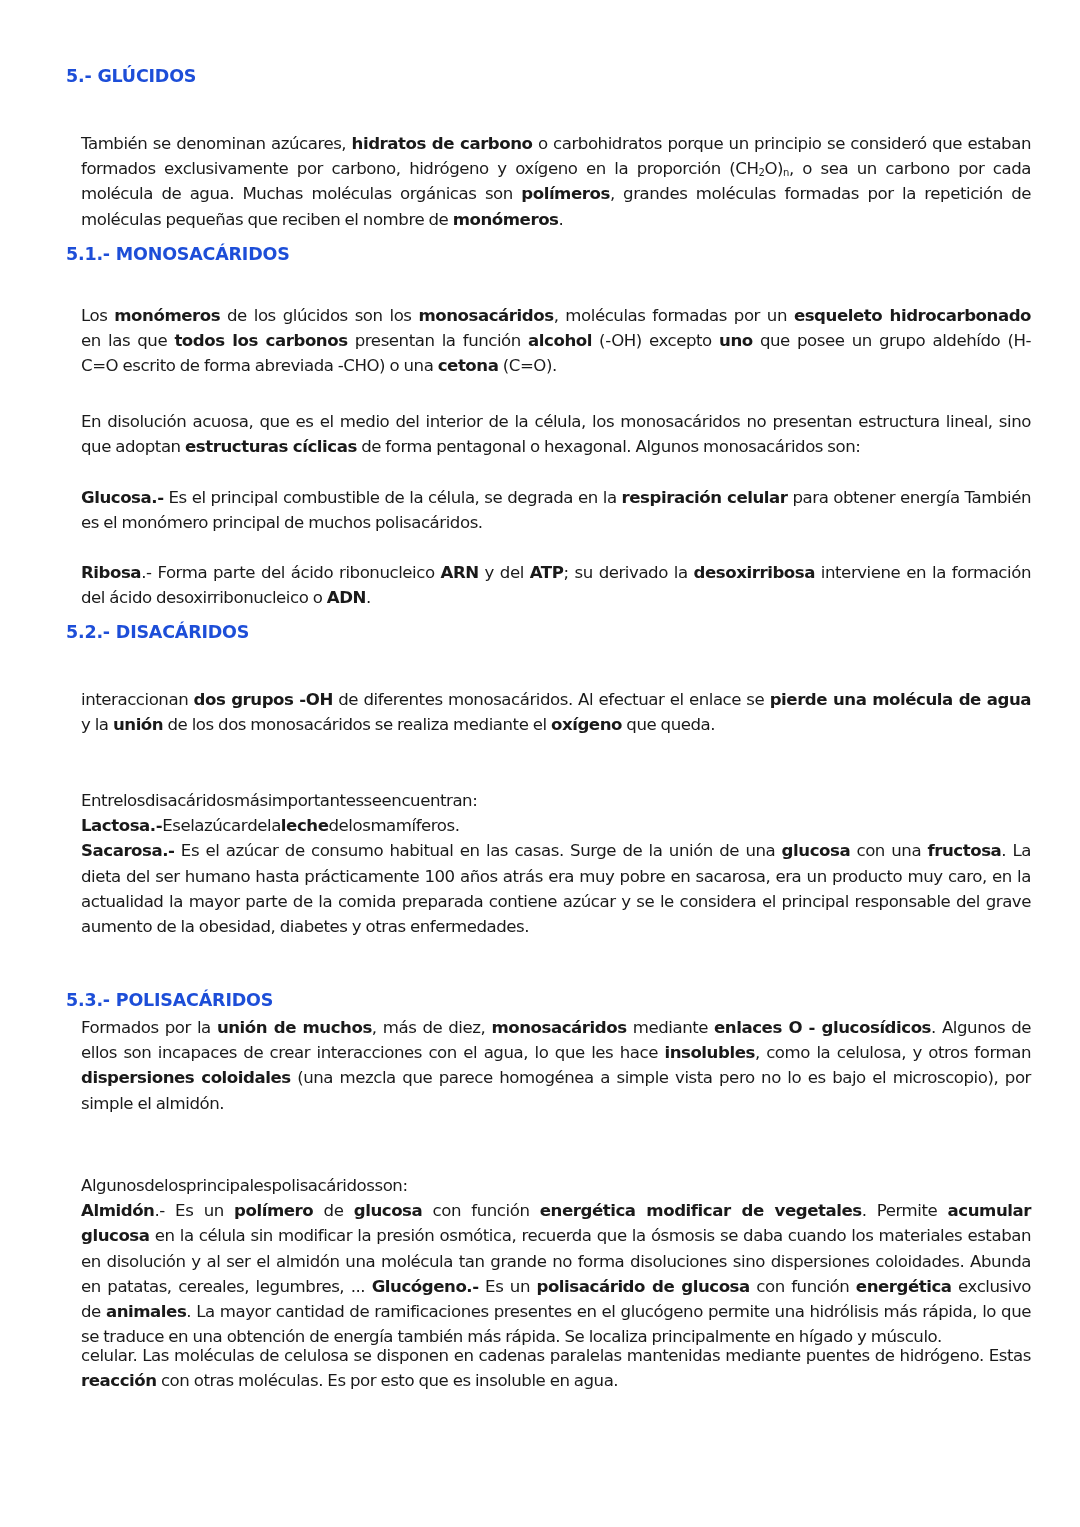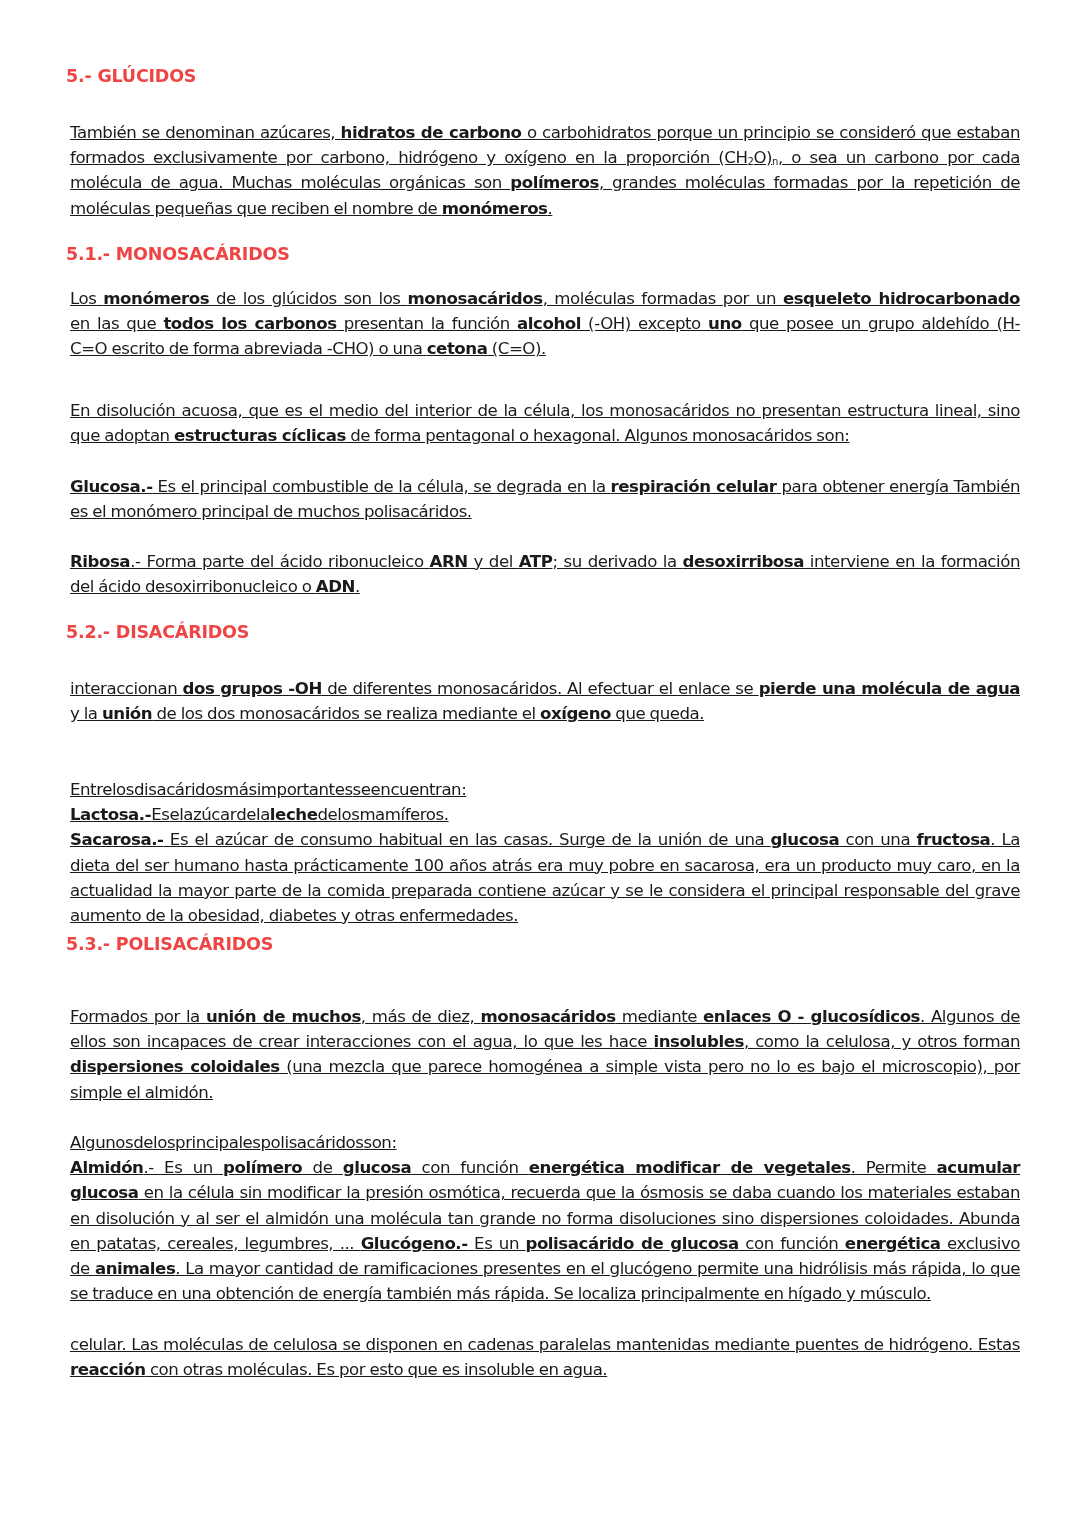--- a/index.html
+++ b/index.html
@@ -1,43 +1,43 @@
 <!DOCTYPE html>
 <html><head>
 <meta charset="utf-8">
 <style>
   html, body { margin: 0; padding: 0; background: #ffffff; }
   body { width: 1080px; height: 1527px; position: relative; overflow: hidden;
          font-family: "DejaVu Sans", sans-serif; color: #1a1a1a; }
   .page { position: absolute; left: 66px; top: 0; width: 950px; }
-  .h { position: absolute; left: 0; font-weight: bold; font-size: 17.5px; color: #ef4444;
+  .h { position: absolute; left: 0; font-weight: bold; font-size: 17.5px; color: #1d4ed8;
        letter-spacing: -0.2px; margin: 0; white-space: nowrap; }
-  .p { position: absolute; left: 0; width: 950px; margin: 4px; font-size: 16.6px; line-height: 25.2px;
-       text-align: justify; letter-spacing: -0.45px; word-spacing: -0.5px; text-decoration: underline; }
+  .p { position: absolute; left: 0; width: 950px; margin: 15px; font-size: 16.6px; line-height: 25.2px;
+       text-align: justify; letter-spacing: -0.45px; word-spacing: -0.5px; }
   .p b { font-weight: bold; }
   .p .line { display: block; text-align: justify; text-align-last: justify; white-space: nowrap; }
   .p .line.last { text-align-last: left; }
   .spread { display: flex; width: 950px; white-space: nowrap; }
   sub { font-size: 10px; vertical-align: -2px; line-height: 0; }
 </style>
 </head>
 <body>
 
 <div class="page">
 
   <h1 class="h" style="top:66px">5.- GLÚCIDOS</h1>
   <div class="p" style="top:116px">
       <span class="line"><span>También se denominan azúcares, </span><b>hidratos de carbono</b><span> o carbohidratos porque un principio se consideró que estaban</span></span>
       <span class="line"><span>formados exclusivamente por carbono, hidrógeno y oxígeno en la proporción (CH</span><sub>2</sub><span>O)</span><sub>n</sub><span>, o sea un carbono por cada</span></span>
       <span class="line"><span>molécula de agua. Muchas moléculas orgánicas son </span><b>polímeros</b><span>, grandes moléculas formadas por la repetición de</span></span>
       <span class="line last"><span>moléculas pequeñas que reciben el nombre de </span><b>monómeros</b><span>.</span></span>
     </div>
 
   <h2 class="h" style="top:244px">5.1.- MONOSACÁRIDOS</h2>
-  <div class="p" style="top:282px">
+  <div class="p" style="top:288px">
       <span class="line"><span>Los </span><b>monómeros</b><span> de los glúcidos son los </span><b>monosacáridos</b><span>, moléculas formadas por un </span><b>esqueleto hidrocarbonado</b></span>
       <span class="line"><span>en las que </span><b>todos los carbonos</b><span> presentan la función </span><b>alcohol</b><span> (-OH) excepto </span><b>uno</b><span> que posee un grupo aldehído (H-</span></span>
       <span class="line last"><span>C=O escrito de forma abreviada -CHO) o una </span><b>cetona</b><span> (C=O).</span></span>
     </div>
   <div class="p" style="top:394px">
       <span class="line"><span>En disolución acuosa, que es el medio del interior de la célula, los monosacáridos no presentan estructura lineal, sino</span></span>
       <span class="line last"><span>que adoptan </span><b>estructuras cíclicas</b><span> de forma pentagonal o hexagonal. Algunos monosacáridos son:</span></span>
     </div>
   <div class="p" style="top:470px">
       <span class="line"><b>Glucosa.-</b><span> Es el principal combustible de la célula, se degrada en la </span><b>respiración celular</b><span> para obtener energía También</span></span>
@@ -74,28 +74,28 @@
         <span>de</span>
         <span>los</span>
         <span>mamíferos.</span>
       </div>
       <span class="line"><b>Sacarosa.-</b><span> Es el azúcar de consumo habitual en las casas. Surge de la unión de una </span><b>glucosa</b><span> con una </span><b>fructosa</b><span>. La</span></span>
       <span class="line"><span>dieta del ser humano hasta prácticamente 100 años atrás era muy pobre en sacarosa, era un producto muy caro, en la</span></span>
       <span class="line"><span>actualidad la mayor parte de la comida preparada contiene azúcar y se le considera el principal responsable del grave</span></span>
       <span class="line last"><span>aumento de la obesidad, diabetes y otras enfermedades.</span></span>
     </div>
 
-  <h2 class="h" style="top:934px">5.3.- POLISACÁRIDOS</h2>
+  <h2 class="h" style="top:990px">5.3.- POLISACÁRIDOS</h2>
   <div class="p" style="top:1000px">
       <span class="line"><span>Formados por la </span><b>unión de muchos</b><span>, más de diez, </span><b>monosacáridos</b><span> mediante </span><b>enlaces O - glucosídicos</b><span>. Algunos de</span></span>
       <span class="line"><span>ellos son incapaces de crear interacciones con el agua, lo que les hace </span><b>insolubles</b><span>, como la celulosa, y otros forman</span></span>
       <span class="line"><b>dispersiones coloidales</b><span> (una mezcla que parece homogénea a simple vista pero no lo es bajo el microscopio), por</span></span>
       <span class="line last"><span>simple el almidón.</span></span>
     </div>
-  <div class="p" style="top:1126px">
+  <div class="p" style="top:1158px">
       <div class="spread">
         <span>Algunos</span>
         <span>de</span>
         <span>los</span>
         <span>principales</span>
         <span>polisacáridos</span>
         <span>son:</span>
       </div>
       <span class="line"><b>Almidón</b><span>.- Es un </span><b>polímero</b><span> de </span><b>glucosa</b><span> con función </span><b>energética modificar de vegetales</b><span>. Permite </span><b>acumular</b></span>
       <span class="line"><b>glucosa</b><span> en la célula sin modificar la presión osmótica, recuerda que la ósmosis se daba cuando los materiales estaban</span></span>

